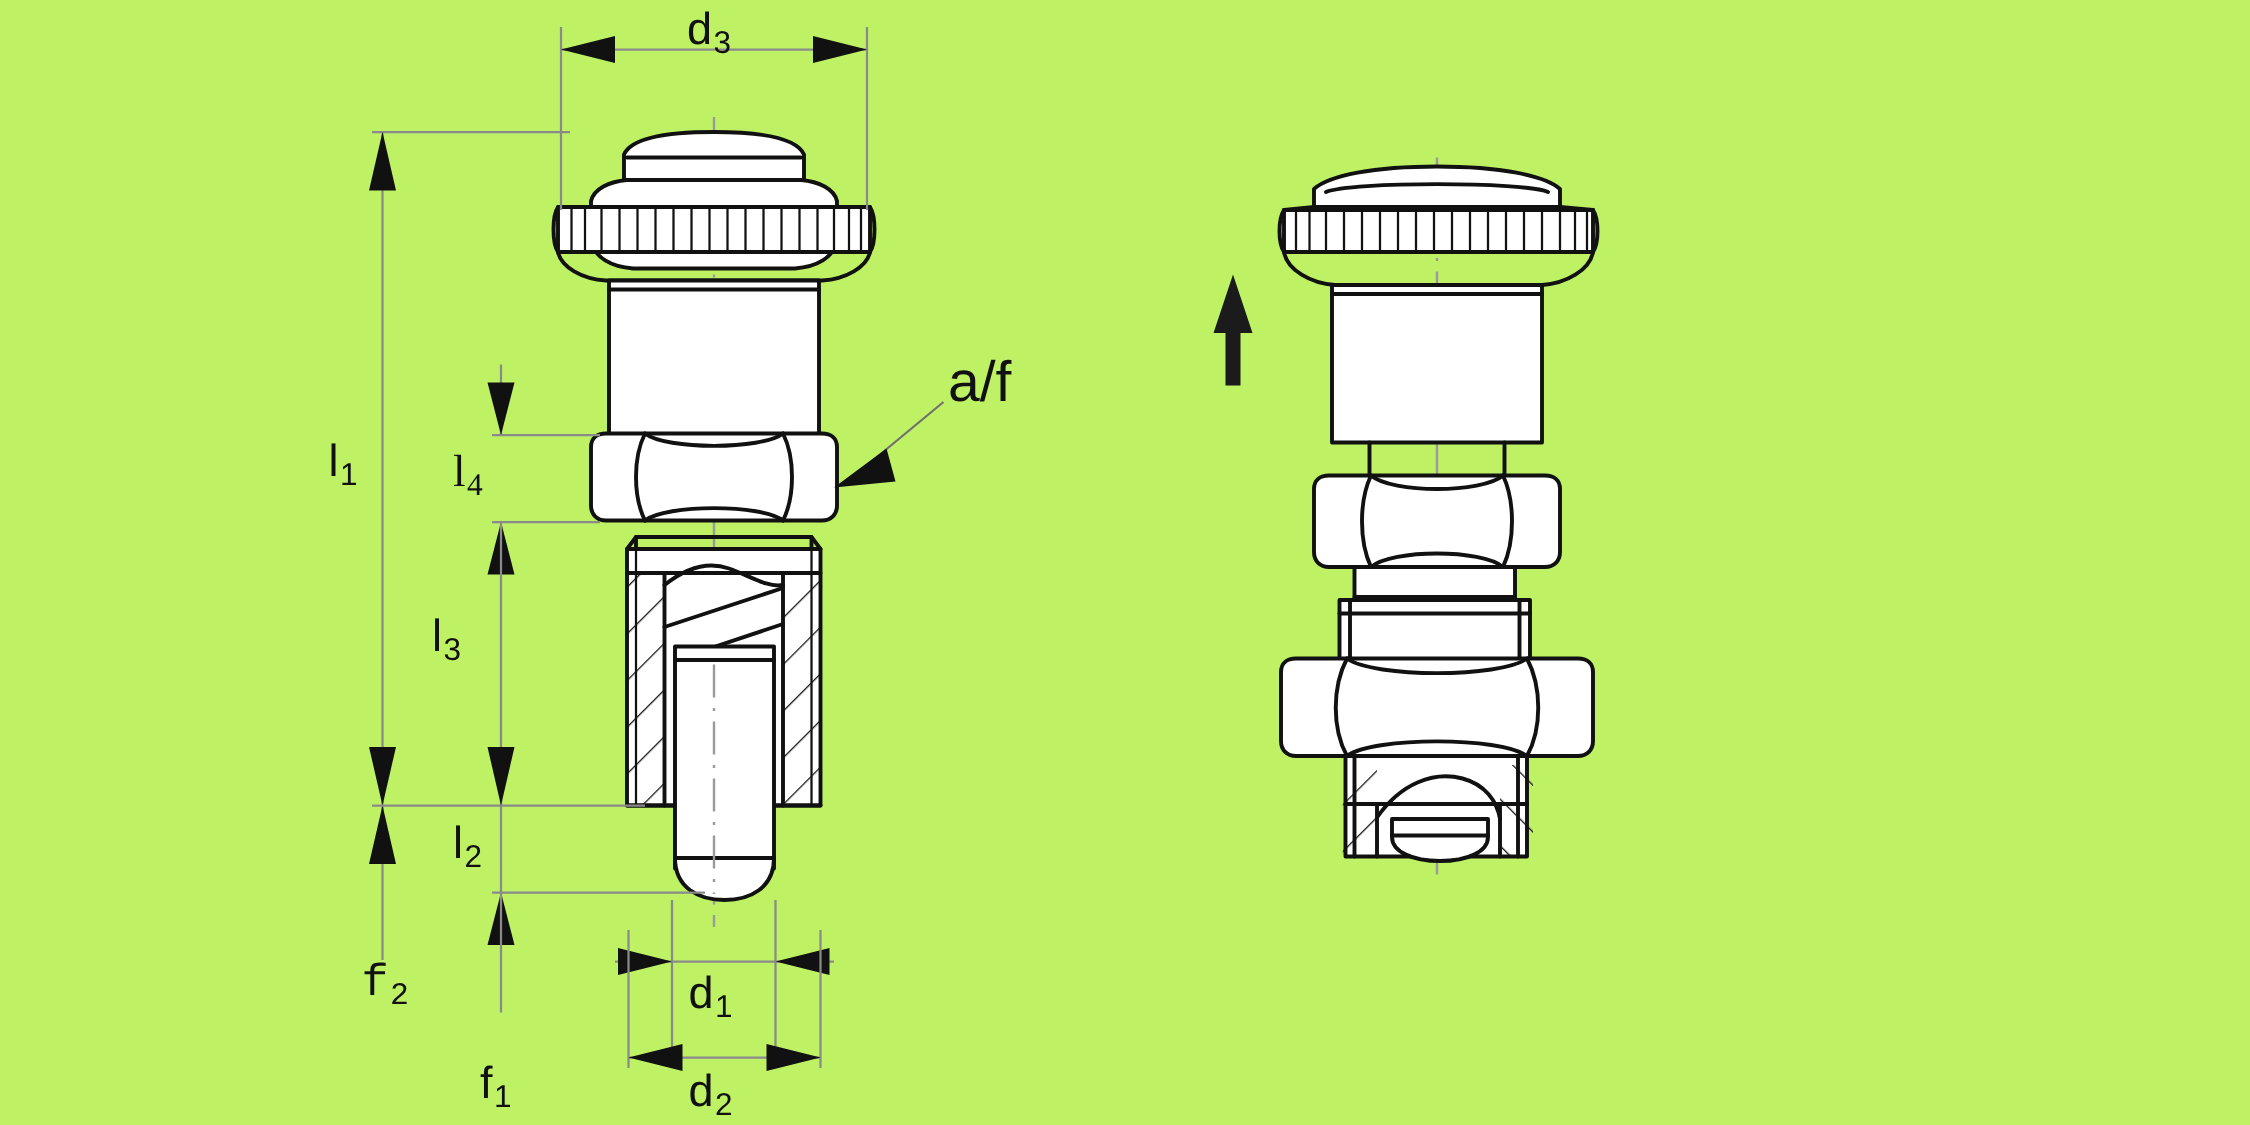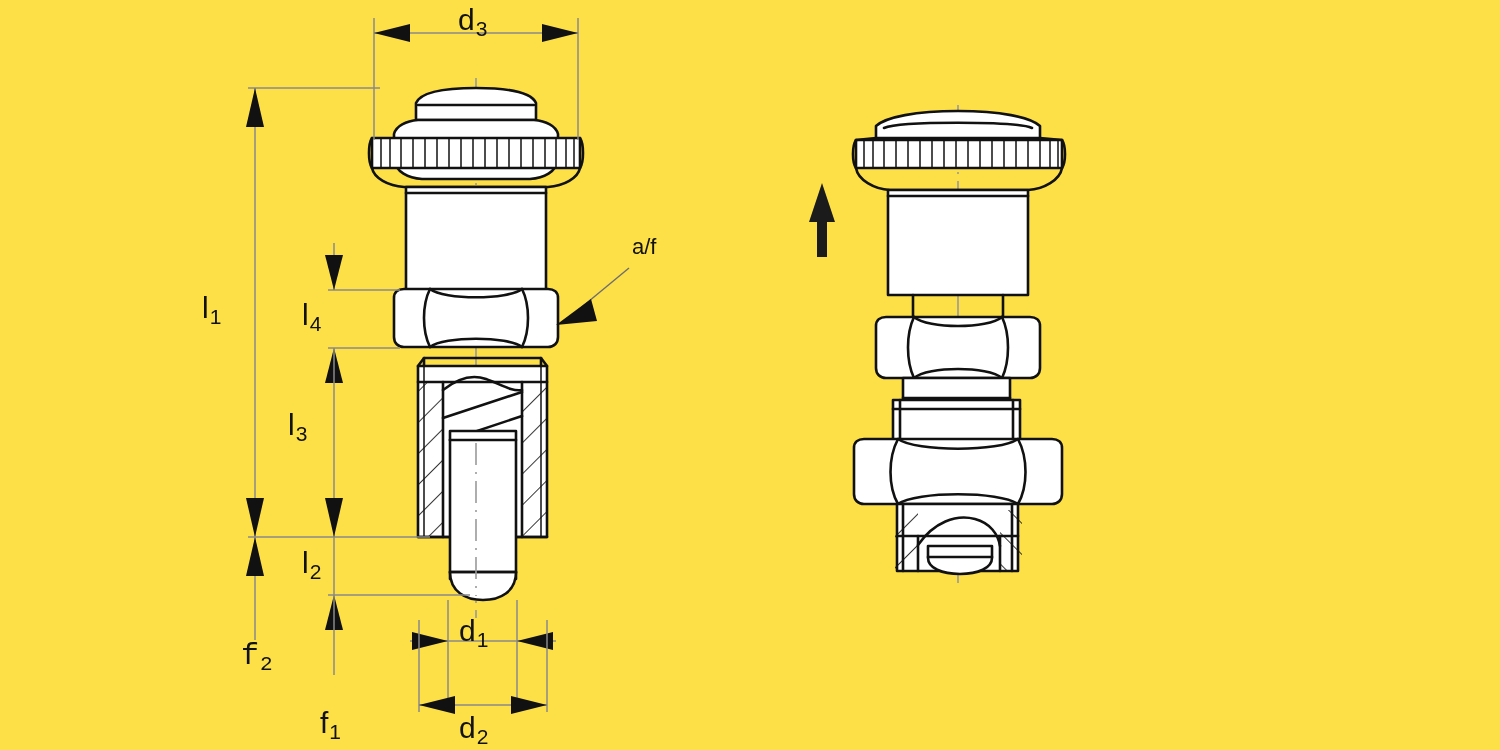--- a/index.html
+++ b/index.html
@@ -8,21 +8,21 @@
     padding: 0;
     background: #ffffff;
   }
   body {
     font-family: "Liberation Sans", sans-serif;
   }
   #stage {
     position: relative;
     width: 1500px;
     height: 750px;
-    background: #fde047;
+    background: #bef264;
     overflow: hidden;
   }
   #drawing-svg {
     position: absolute;
     top: 0;
     left: 0;
     width: 1500px;
     height: 750px;
     display: block;
   }
@@ -89,21 +89,21 @@
   }
   .dim-label sub {
     font-size: 21px;
     line-height: 1;
     vertical-align: baseline;
     position: relative;
     top: 6px;
     left: 1px;
   }
   .dim-label.plain {
-    font-size: 22px;
+    font-size: 38px;
   }
 </style>
 </head>
 <body>
 
 <div id="stage">
 
   <svg id="drawing-svg" viewBox="0 0 1500 750">
 
     <defs>
@@ -426,25 +426,25 @@
         <polygon class="solid-arrow" points="822,183 809,222 817,222 817,257 827,257 827,222 835,222"></polygon>
       </g>
     </g>
 
   </svg>
 
   <div class="dim-label" style="left:458px; top:5px;">
     <span>d</span><sub>3</sub>
   </div>
 
-  <div class="dim-label" style="left:202px; top:293px;">
+  <div class="dim-label" style="left:219px; top:293px;">
     <span>l</span><sub>1</sub>
   </div>
 
-  <div class="dim-label" style="left:302px; top:300px;">
+  <div class="dim-label" style="left:302px; top:300px;font-family:Liberation Serif, serif;">
     <span>l</span><sub>4</sub>
   </div>
 
   <div class="dim-label" style="left:288px; top:410px;">
     <span>l</span><sub>3</sub>
   </div>
 
   <div class="dim-label" style="left:302px; top:548px;">
     <span>l</span><sub>2</sub>
   </div>
@@ -454,21 +454,21 @@
   </div>
 
   <div class="dim-label" style="left:320px; top:708px;">
     <span>f</span><sub>1</sub>
   </div>
 
   <div class="dim-label plain" style="left:632px; top:236px;">
     <span>a/f</span>
   </div>
 
-  <div class="dim-label" style="left:459px; top:616px;">
+  <div class="dim-label" style="left:459px; top:648px;">
     <span>d</span><sub>1</sub>
   </div>
 
   <div class="dim-label" style="left:459px; top:713px;text-align:center;">
     <span>d</span><sub>2</sub>
   </div>
 
 </div>
 
 </body></html>

